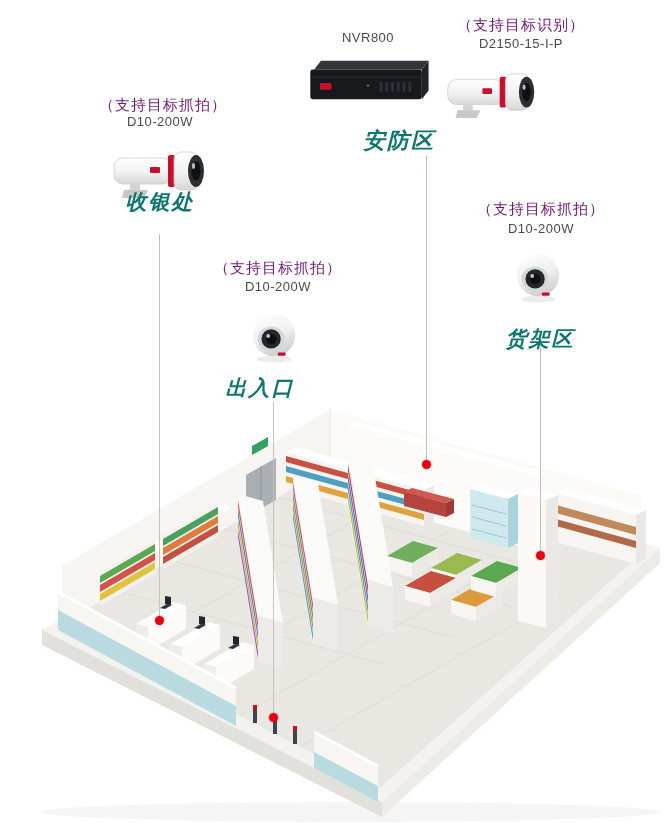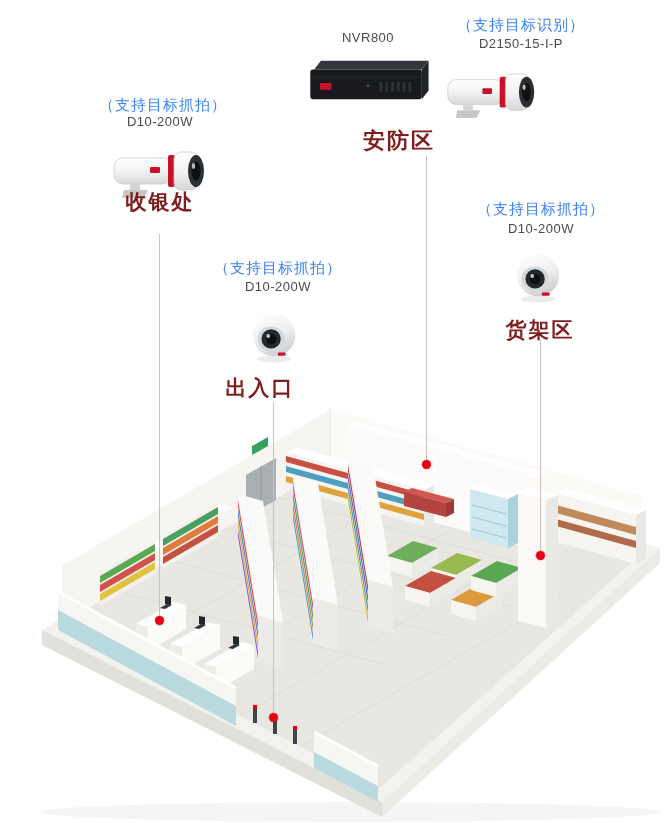--- a/index.html
+++ b/index.html
@@ -4,29 +4,29 @@
 <style>
   * { margin:0; padding:0; box-sizing:border-box; }
   html,body { background:#ffffff; }
   body {
     position:relative; width:669px; height:823px; overflow:hidden;
     font-family:"Liberation Sans","DejaVu Sans",sans-serif;
   }
   .store-svg { position:absolute; left:0; top:0; z-index:0; }
   .cap {
     position:absolute; transform:translateX(-50%); z-index:4;
-    color:#3b82f6; font-size:15px; letter-spacing:1px; white-space:nowrap;
+    color:#701a75; font-size:15px; letter-spacing:1px; white-space:nowrap;
   }
   .model {
     position:absolute; transform:translateX(-50%); z-index:4;
     color:#4a4a4a; font-size:13px; letter-spacing:0.5px; white-space:nowrap;
   }
   .loc {
     position:absolute; transform:translateX(-50%); z-index:4;
-    color:#7f1d1d; font-size:21px; font-weight:700; letter-spacing:2px; white-space:nowrap;
+    color:#0f766e; font-size:21px; font-weight:700; letter-spacing:2px; white-space:nowrap;font-style:italic;
   }
   .icon-wrap { position:absolute; transform:translateX(-50%); z-index:4; line-height:0; }
   .vline { position:absolute; width:1px; background:#ccbfbf; z-index:1; }
   .dot {
     position:absolute; width:9px; height:9px; margin-left:-4.5px; margin-top:-4.5px;
     border-radius:50%; background:#e60012; z-index:3;
     box-shadow:0 0 0 1px rgba(230,0,18,0.15);
   }
 </style>
 </head>
@@ -280,13 +280,13 @@
   <svg width="58" height="54" viewBox="0 0 60 56">
     <ellipse cx="30" cy="51" rx="18" ry="3.5" fill="#ececec"></ellipse>
     <circle cx="30" cy="26" r="22" fill="url(#gradDome)"></circle>
     <ellipse cx="27" cy="30" rx="14" ry="13" fill="#d3d8da"></ellipse>
     <circle cx="27" cy="30" r="10" fill="#23282c"></circle>
     <circle cx="27" cy="30" r="5.5" fill="#0d1012"></circle>
     <circle cx="24" cy="27" r="2" fill="#ffffff" opacity="0.75"></circle>
     <rect x="34" y="44" width="8" height="3.5" rx="1" fill="#c8102e"></rect>
   </svg>
 </div>
-<div class="loc" style="left:540px;top:316px">货架区</div>
+<div class="loc" style="left:540px;top:325px">货架区</div>
 
 </body></html>

